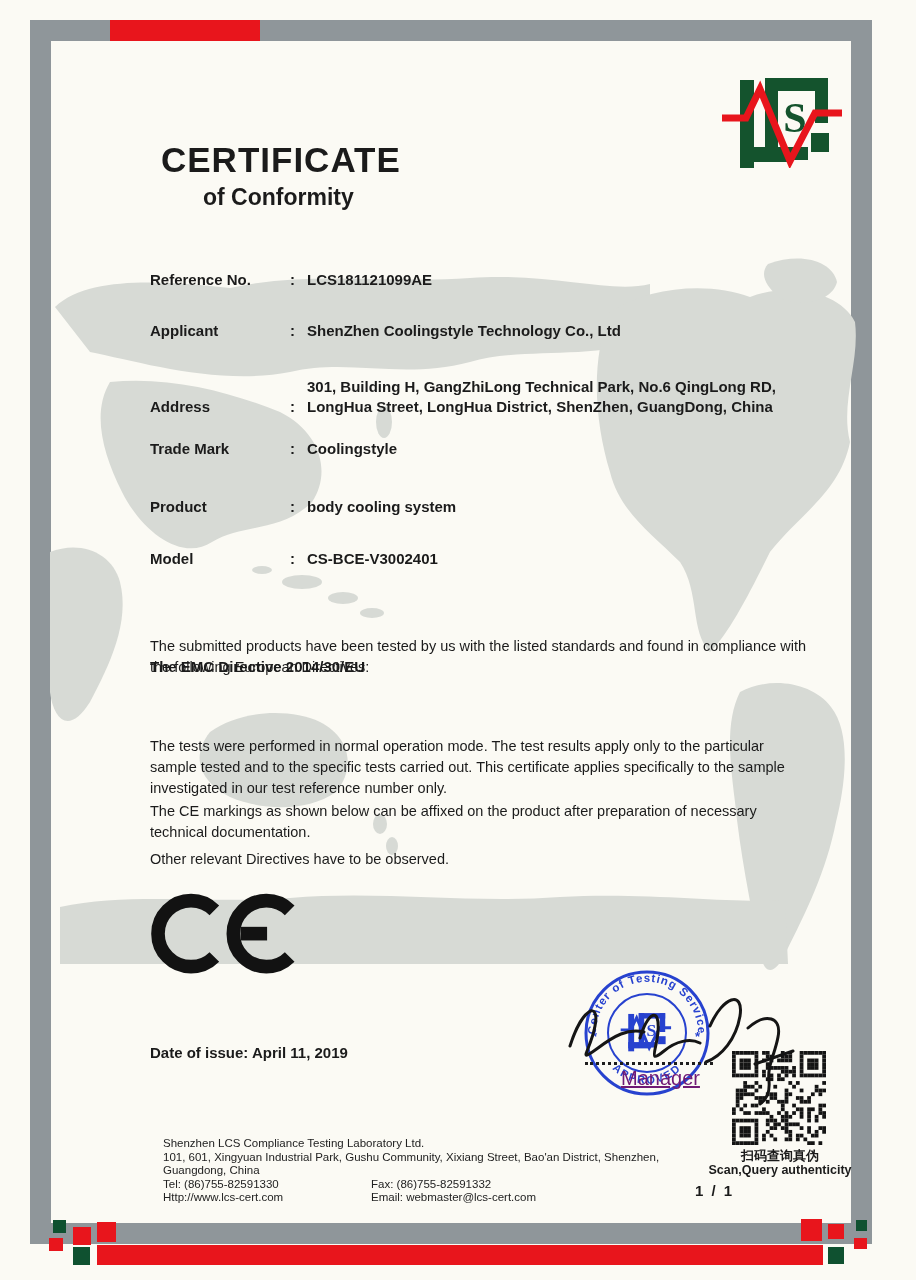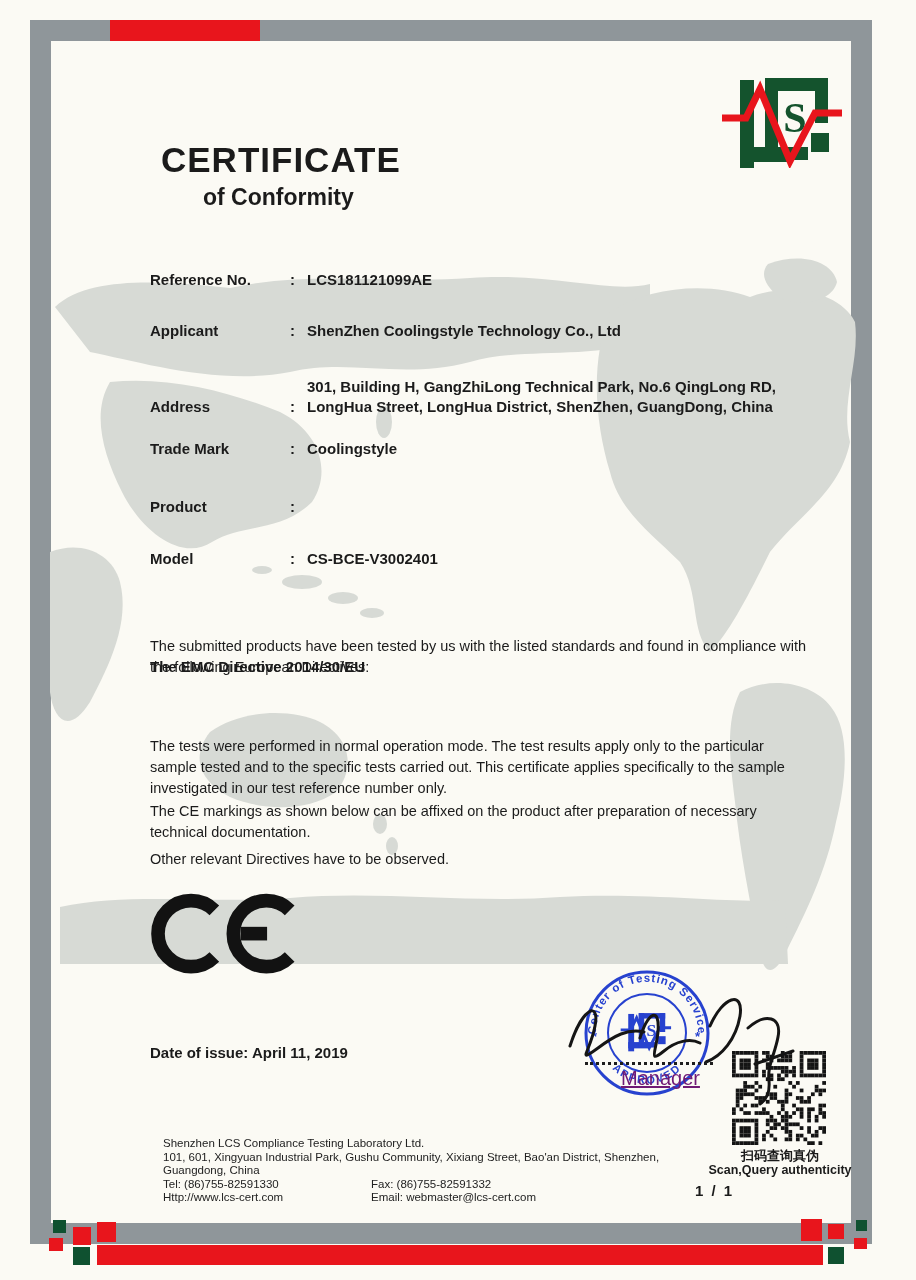--- a/index.html
+++ b/index.html
@@ -132,20 +132,21 @@
     <span class="val">301, Building H, GangZhiLong Technical Park, No.6 QingLong RD, LongHua Street, LongHua District, ShenZhen, GuangDong, China</span>
   </div>
   <div class="z frow r3">
     <span class="lbl">Trade Mark</span>
     <span class="cln">:</span>
     <span class="val">Coolingstyle</span>
   </div>
   <div class="z frow r4">
     <span class="lbl">Product</span>
     <span class="cln">:</span>
+    <span class="val">body cooling system</span>
   </div>
   <div class="z frow r5">
     <span class="lbl">Model</span>
     <span class="cln">:</span>
     <span class="val">CS-BCE-V3002401</span>
   </div>
 
   <div class="z para p-intro">The submitted products have been tested by us with the listed standards and found in compliance with the following European Directives:</div>
   <div class="z para p-dir">The EMC Directive 2014/30/EU</div>
   <div class="z para p-tests">The tests were performed in normal operation mode. The test results apply only to the particular sample tested and to the specific tests carried out. This certificate applies specifically to the sample investigated in our test reference number only.</div>

